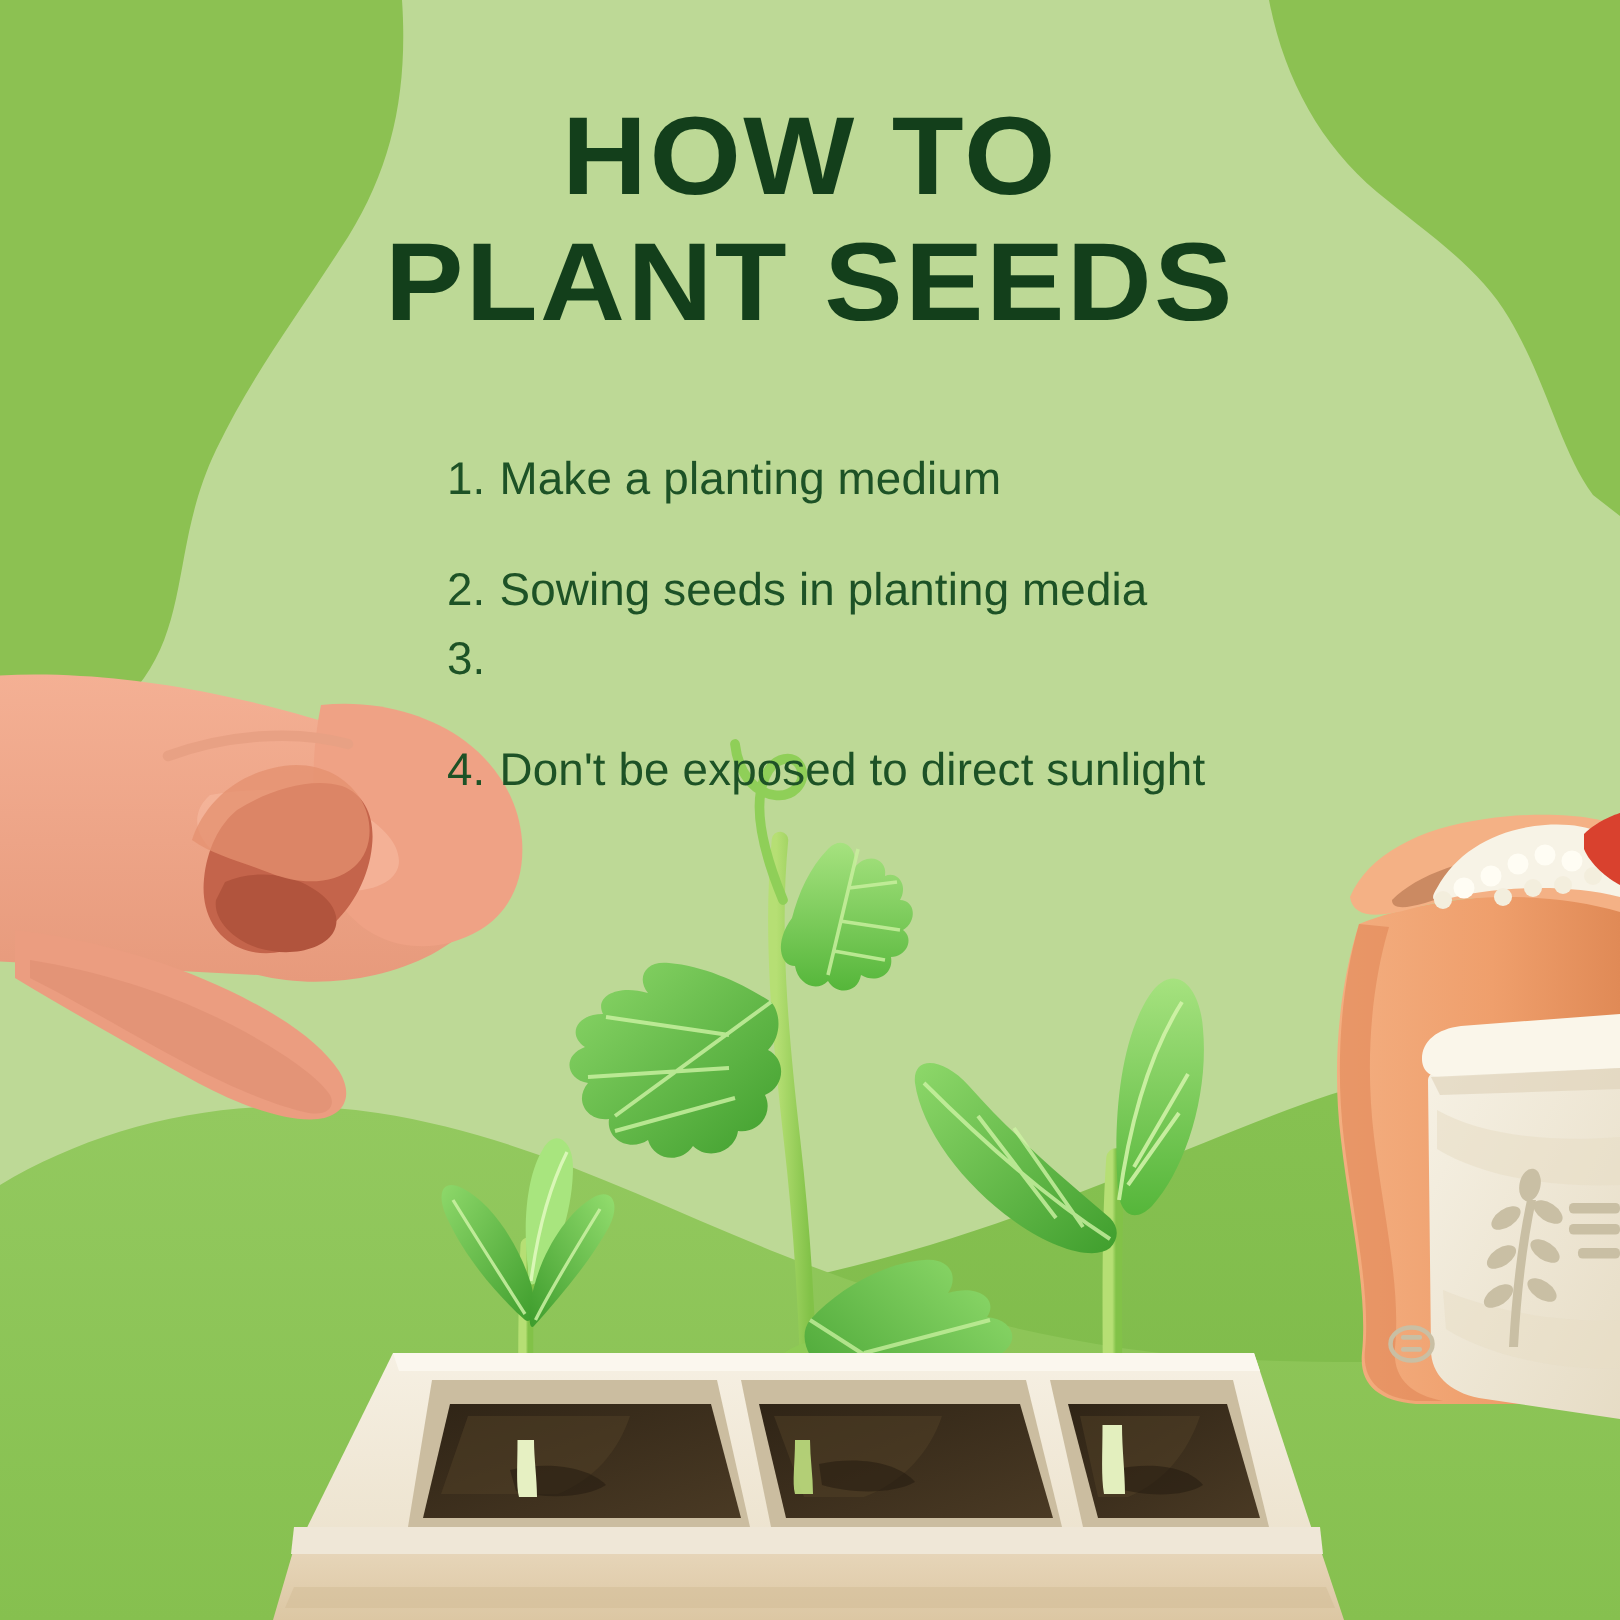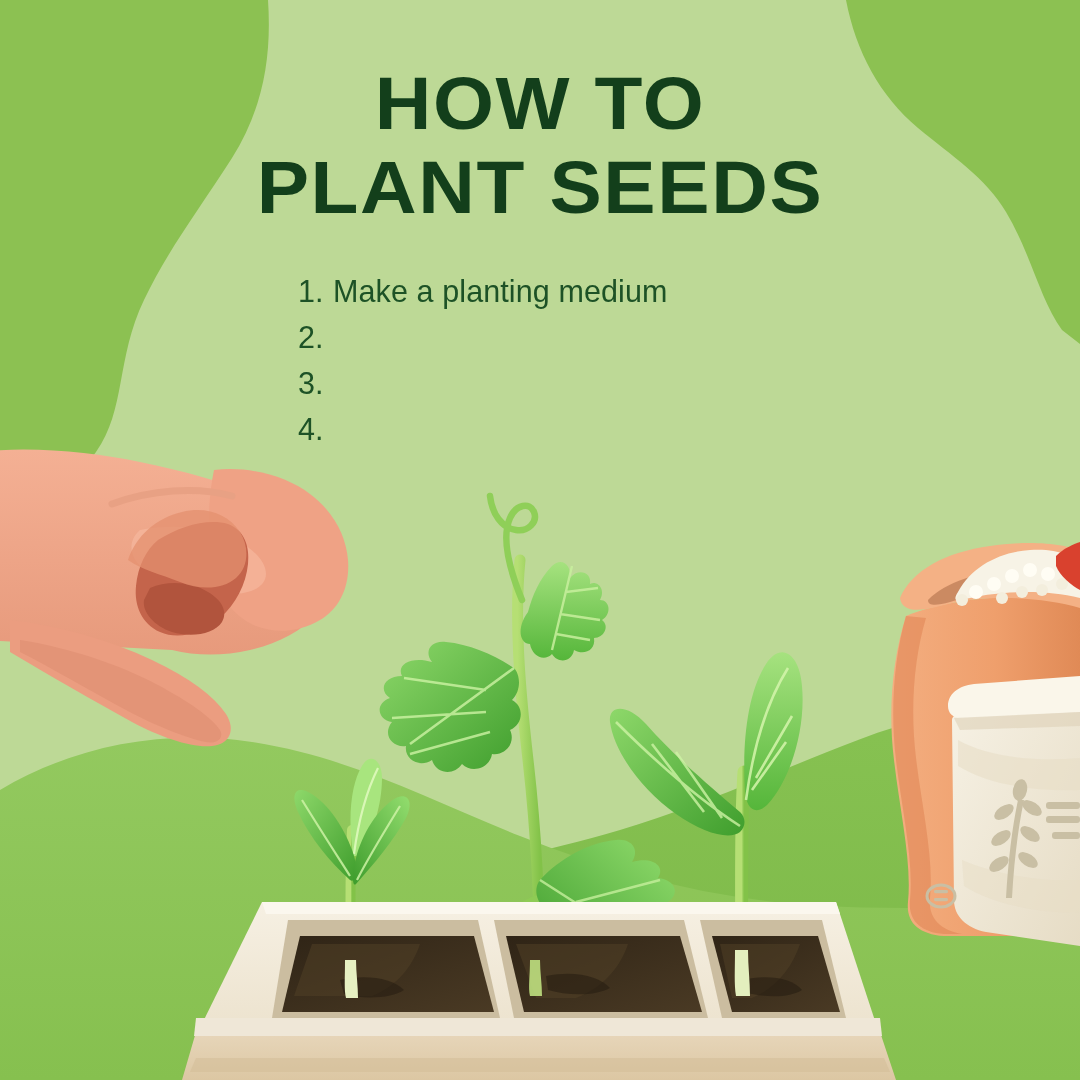--- a/index.html
+++ b/index.html
@@ -59,20 +59,21 @@
     letter-spacing: 0.1px;
   }
   .step-num {
     width: 35px;
     flex: 0 0 35px;
     color: #1d5226;
   }
   .step-text {
     color: #1d5226;
     white-space: nowrap;
+    margin-top: 28px;
   }
 </style>
 </head>
 <body>
 
 <div id="poster">
 
   <svg class="layer" viewBox="0 0 1080 1080" xmlns="http://www.w3.org/2000/svg">
     <defs>
       <linearGradient id="hillGrad" x1="0" y1="0" x2="0" y2="1">
@@ -437,22 +438,24 @@
     <span class="title-line">PLANT SEEDS</span>
   </div>
 
   <div id="steps-list">
     <div class="step-row">
       <span class="step-num">1.</span>
       <span class="step-text">Make a planting medium</span>
     </div>
     <div class="step-row">
       <span class="step-num">2.</span>
+      <span class="step-text">Sowing seeds in planting media</span>
     </div>
     <div class="step-row">
       <span class="step-num">3.</span>
     </div>
     <div class="step-row">
       <span class="step-num">4.</span>
+      <span class="step-text">Don't be exposed to direct sunlight</span>
     </div>
   </div>
 
 </div>
 
 </body></html>

